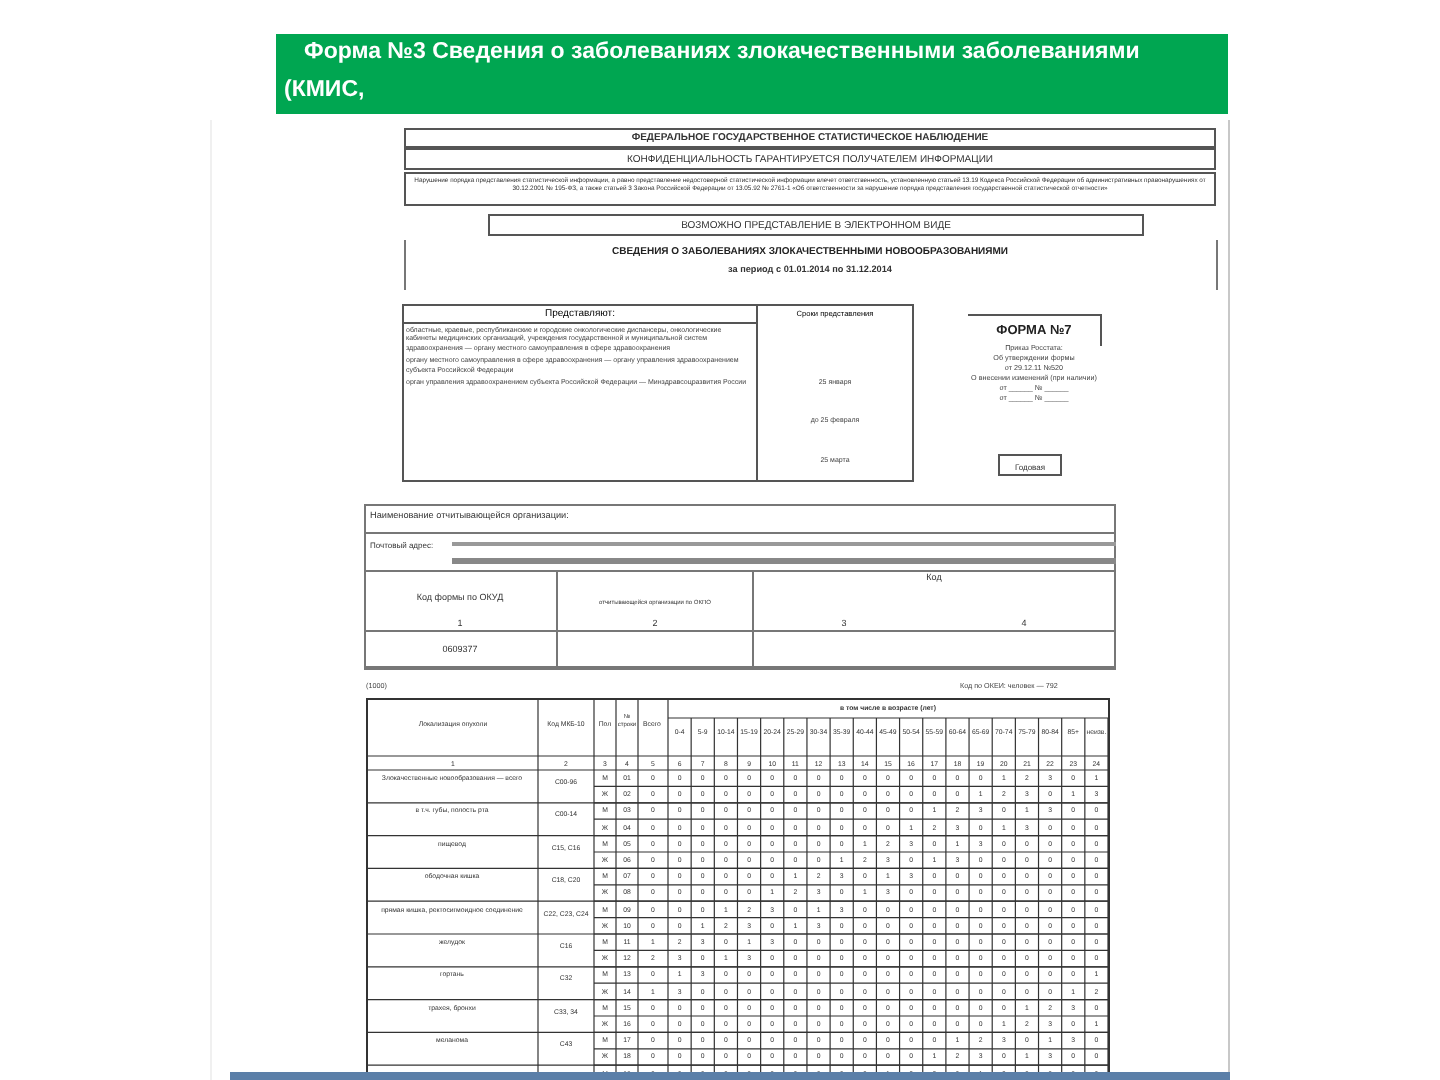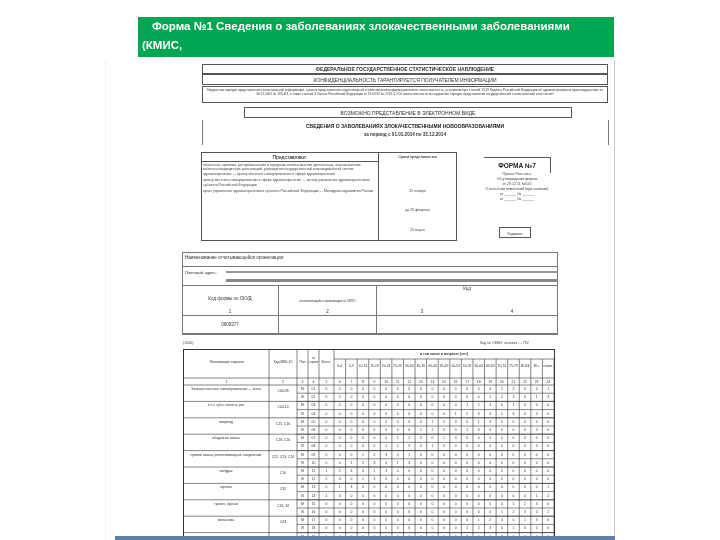--- a/index.html
+++ b/index.html
@@ -31,21 +31,21 @@
   .hline { position:absolute; height:1px; background:#777; }
   .t-note { position:absolute; font-size:3.6px; color:#444; }
   .dtable { position:absolute; left:183px; top:349px; width:372px; height:190px; border:1px solid #333; box-sizing:border-box; border-bottom:none; }
   .dcell { position:absolute; font-size:3.4px; color:#333; text-align:center; line-height:4px; }
   .grid-svg { position:absolute; left:0; top:0; }
 </style>
 </head>
 <body>
 
 <div class="banner">
-  <span class="l1">Форма №1 Сведения о заболеваниях злокачественными заболеваниями (КМИС,</span>
+  <span class="l1">Форма №3 Сведения о заболеваниях злокачественными заболеваниями (КМИС,</span>
   <span>ФС)</span>
 </div>
 <div class="frame-left"></div>
 <div class="frame-right"></div>
 
 <div class="box bold" style="left:202px;top:64px;width:406px;height:10px;line-height:9px;font-size:5px;">ФЕДЕРАЛЬНОЕ ГОСУДАРСТВЕННОЕ СТАТИСТИЧЕСКОЕ НАБЛЮДЕНИЕ</div>
 <div class="box" style="left:202px;top:74px;width:406px;height:11px;line-height:10px;font-size:5px;">КОНФИДЕНЦИАЛЬНОСТЬ ГАРАНТИРУЕТСЯ ПОЛУЧАТЕЛЕМ ИНФОРМАЦИИ</div>
 <div class="box small" style="left:202px;top:86px;width:406px;height:17px;font-size:3.2px;line-height:4px;text-align:center;">Нарушение порядка представления статистической информации, а равно представление недостоверной статистической информации влечет ответственность, установленную статьей 13.19 Кодекса Российской Федерации об административных правонарушениях от 30.12.2001 № 195-ФЗ, а также статьей 3 Закона Российской Федерации от 13.05.92 № 2761-1 «Об ответственности за нарушение порядка представления государственной статистической отчетности»</div>
 <div class="box" style="left:244px;top:107px;width:328px;height:11px;line-height:10px;font-size:5px;">ВОЗМОЖНО ПРЕДСТАВЛЕНИЕ В ЭЛЕКТРОННОМ ВИДЕ</div>
 <div style="position:absolute;left:202px;top:119px;width:406px;height:26px;">

